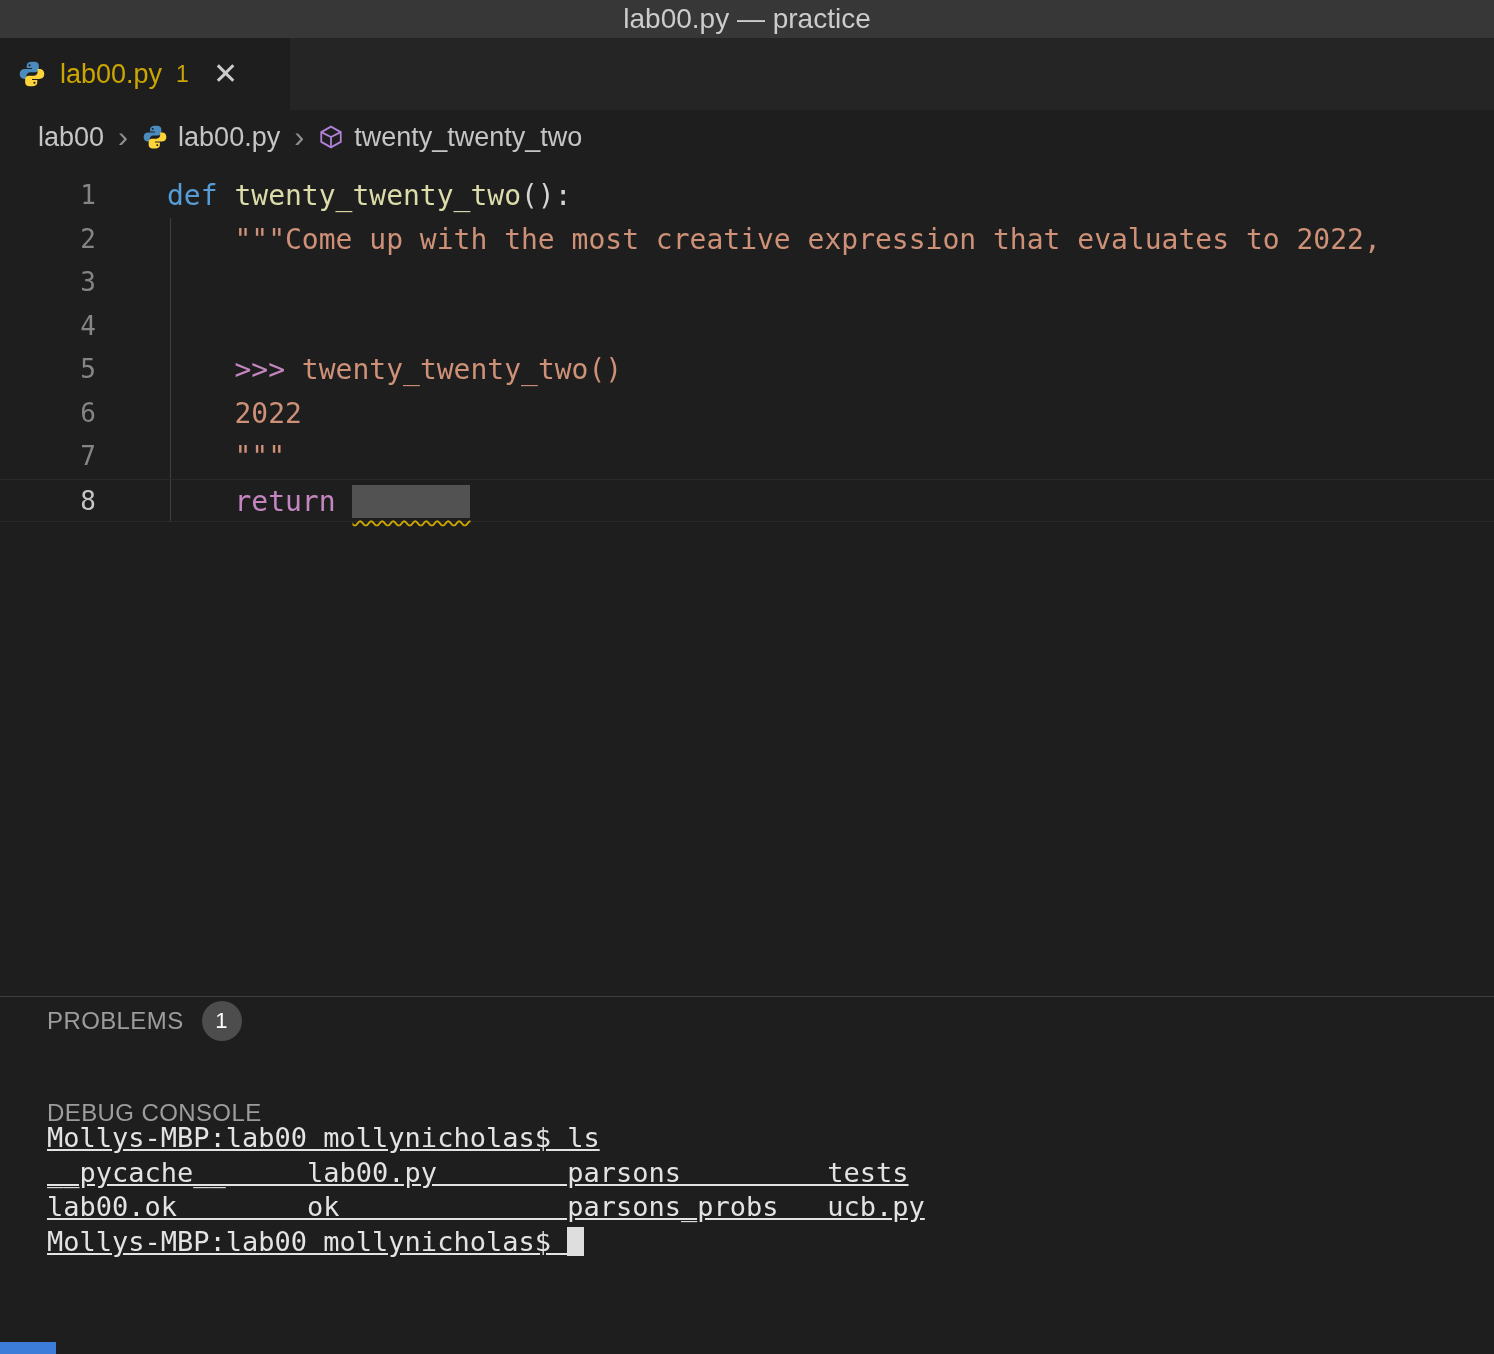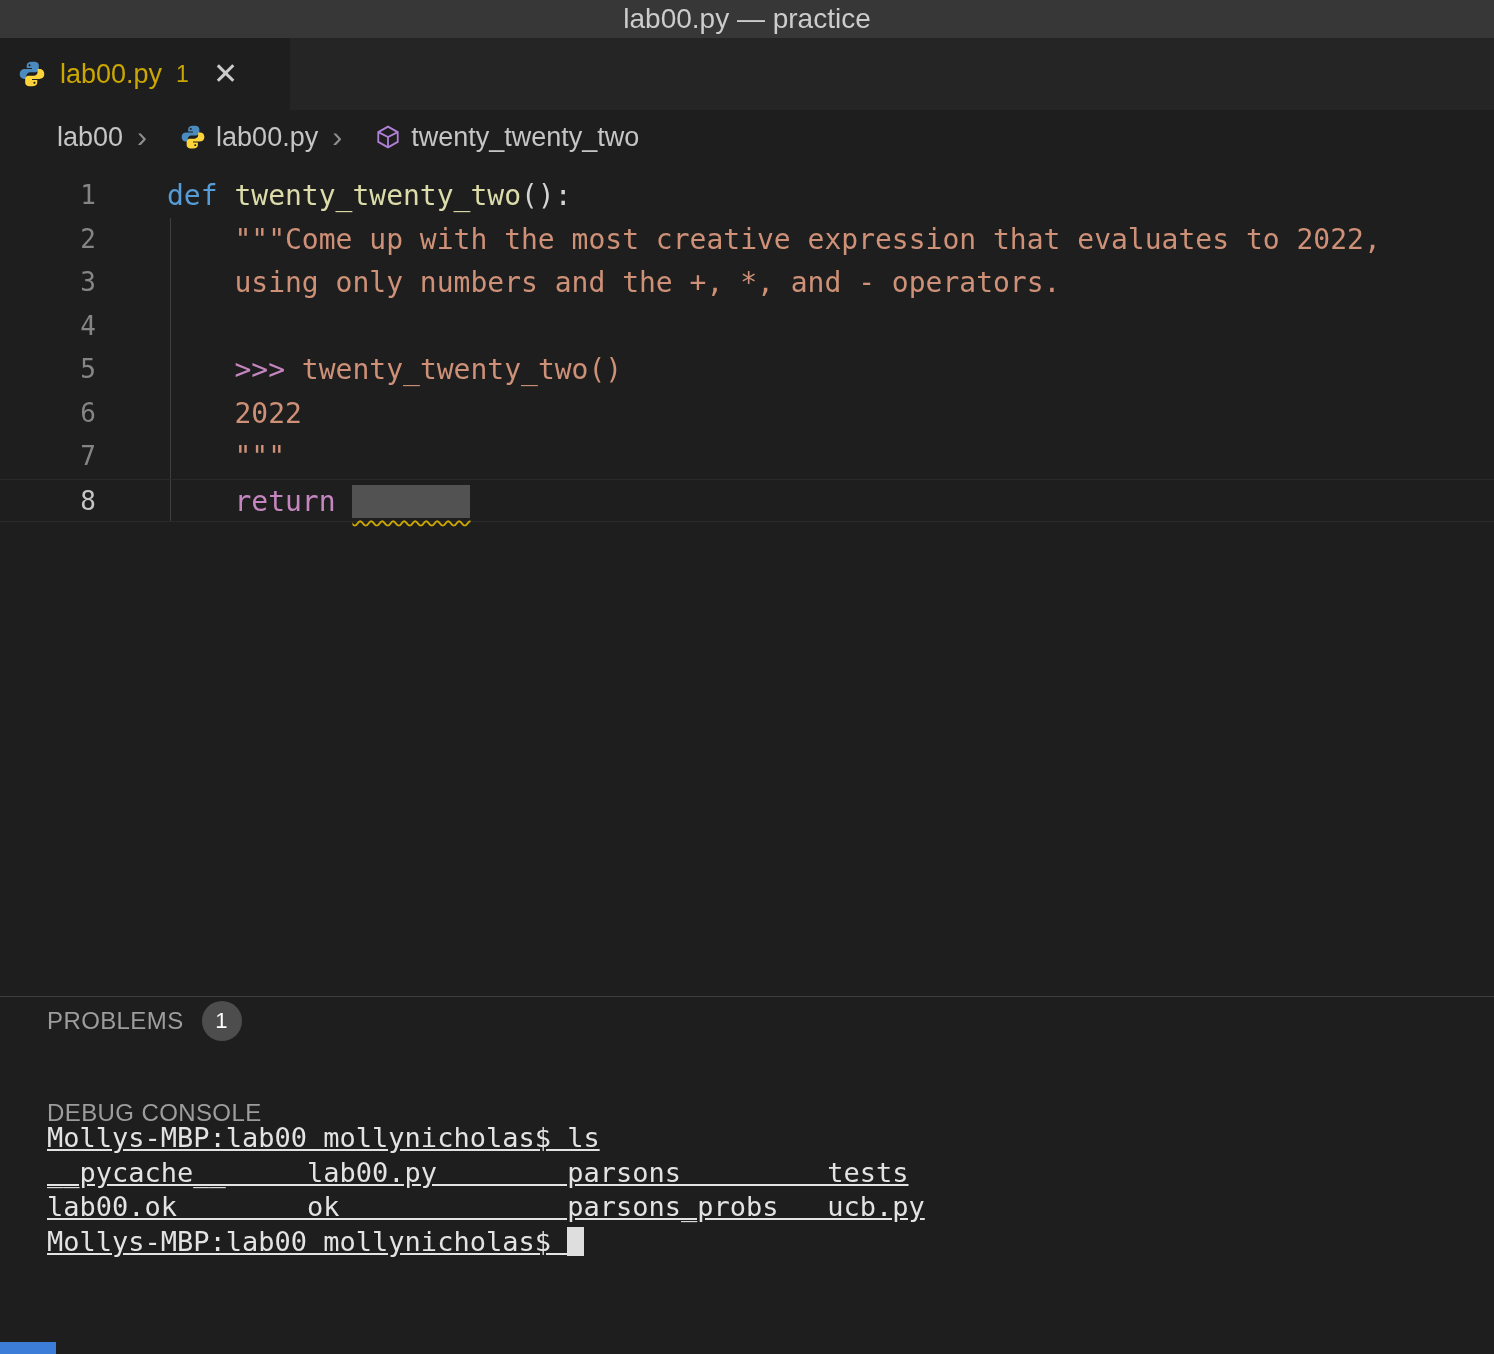--- a/index.html
+++ b/index.html
@@ -26,21 +26,21 @@
   .tab-label { color: #cca700; font-size: 27px; }
   .tab-count { color: #cca700; font-size: 23px; }
   .tab-close { color: #cccccc; font-size: 30px; margin-left: 10px; line-height: 1; }
   .icon16 { width: 28px; height: 28px; display: inline-block; }
   .icon14 { width: 26px; height: 26px; display: inline-block; }
   .breadcrumbs {
     height: 54px; display: flex; align-items: center;
     padding-left: 38px; gap: 12px;
     color: #c5c5c5; font-size: 27px;
   }
-  .crumb { display: flex; align-items: center; gap: 10px; cursor: pointer; margin-left: 19px; }
+  .crumb { display: flex; align-items: center; gap: 10px; cursor: pointer; }
   .crumb-sep { color: #8f8f8f; font-size: 30px; margin: 0 2px; }
   .editor { height: 832px; padding-top: 10px; position: relative; overflow: hidden; }
   .line { display: flex; height: 43.5px; }
   .line.active { border-top: 1px solid #2a2a2a; border-bottom: 1px solid #2a2a2a; }
   .gutter {
     width: 96px; flex: none; text-align: right;
     color: #858585; font: 26px/43.5px "DejaVu Sans Mono", monospace;
   }
   .line.active .gutter { color: #c6c6c6; }
   .code {
@@ -138,21 +138,21 @@
       <div class="line">
         <div class="gutter">1</div>
         <div class="code"><span class="tk-kw">def</span><span class="tk-pl"> </span><span class="tk-fn">twenty_twenty_two</span><span class="tk-pl">():</span></div>
       </div>
       <div class="line">
         <div class="gutter">2</div>
         <div class="code"><span class="guide"></span><span class="tk-str">    """Come up with the most creative expression that evaluates to 2022,</span></div>
       </div>
       <div class="line">
         <div class="gutter">3</div>
-        <div class="code"><span class="guide"></span><span class="tk-str">    using only numbers and the +, *, and - operators.</span></div>
+        <div class="code"><span class="guide"></span></div>
       </div>
       <div class="line">
         <div class="gutter">4</div>
         <div class="code"><span class="guide"></span></div>
       </div>
       <div class="line">
         <div class="gutter">5</div>
         <div class="code"><span class="guide"></span><span class="tk-pl">    </span><span class="tk-dt">&gt;&gt;&gt;</span><span class="tk-str"> twenty_twenty_two()</span></div>
       </div>
       <div class="line">

